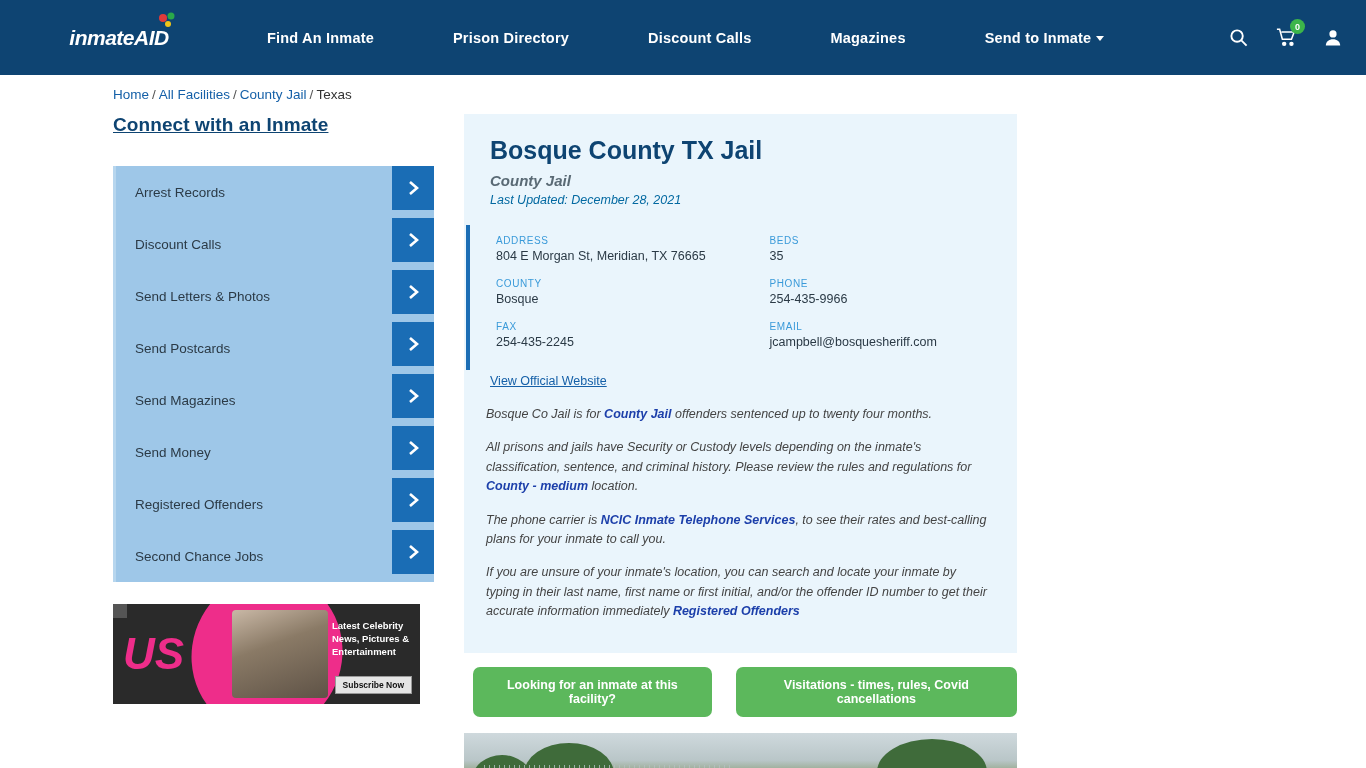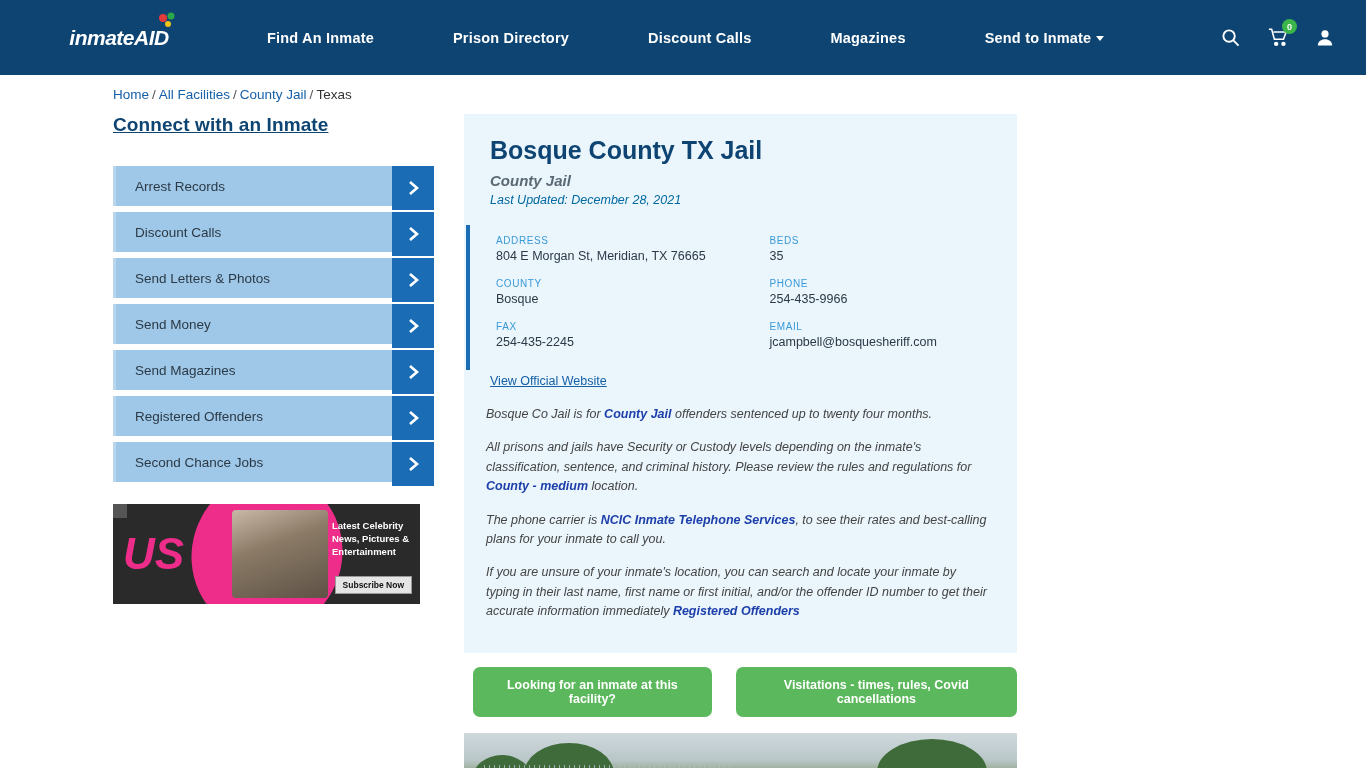--- a/index.html
+++ b/index.html
@@ -10,21 +10,21 @@
     background: #ffffff;
     font-family: "Liberation Sans", sans-serif;
   }
 
   
   .topnav {
     height: 75px;
     background: #0e4472;
     display: flex;
     align-items: center;
-    padding: 0 20px 0 60px;
+    padding: 0 12px 0 60px;
     position: relative;
   }
   .logo {
     width: 118px; height: 40px;
     display: flex; align-items: center; justify-content: center;
     position: relative;
   }
   .logo-text {
     font-size: 21px; font-weight: bold; color: #ffffff;
     letter-spacing: -0.5px;
@@ -94,23 +94,22 @@
   .sidebar-title {
     font-size: 19px;
     font-weight: bold;
     color: #0e4472;
     text-decoration: underline;
     margin-bottom: 30px;
     letter-spacing: .1px;
   }
   .side-btn {
     width: 321px;
-    height: 40px;
+    height: 52px;
     background: #9ec7e8;
-    margin-bottom: 6px;
     display: flex;
     align-items: center;
     cursor: pointer;
     position: relative;
     border-left: 3px solid #b7d6ee;
   }
   .side-btn .lbl {
     color: #2b3a46;
     font-size: 13.5px;
     padding-left: 19px;
@@ -341,29 +340,37 @@
     </div>
     <div class="side-btn">
       <span class="lbl">Send Letters &amp; Photos</span>
       <span class="arrow">
           <svg width="13" height="18" viewBox="0 0 13 18" fill="none" stroke="#fff" stroke-width="2.6">
             <polyline points="3,3 10,9 3,15"></polyline>
           </svg>
         </span>
     </div>
     <div class="side-btn">
+      <span class="lbl">Send Postcards</span>
+      <span class="arrow">
+          <svg width="13" height="18" viewBox="0 0 13 18" fill="none" stroke="#fff" stroke-width="2.6">
+            <polyline points="3,3 10,9 3,15"></polyline>
+          </svg>
+        </span>
+    </div>
+    <div class="side-btn">
+      <span class="lbl">Send Magazines</span>
+      <span class="arrow">
+          <svg width="13" height="18" viewBox="0 0 13 18" fill="none" stroke="#fff" stroke-width="2.6">
+            <polyline points="3,3 10,9 3,15"></polyline>
+          </svg>
+        </span>
+    </div>
+    <div class="side-btn">
       <span class="lbl">Send Money</span>
-      <span class="arrow">
-          <svg width="13" height="18" viewBox="0 0 13 18" fill="none" stroke="#fff" stroke-width="2.6">
-            <polyline points="3,3 10,9 3,15"></polyline>
-          </svg>
-        </span>
-    </div>
-    <div class="side-btn">
-      <span class="lbl">Send Magazines</span>
       <span class="arrow">
           <svg width="13" height="18" viewBox="0 0 13 18" fill="none" stroke="#fff" stroke-width="2.6">
             <polyline points="3,3 10,9 3,15"></polyline>
           </svg>
         </span>
     </div>
     <div class="side-btn">
       <span class="lbl">Registered Offenders</span>
       <span class="arrow">
           <svg width="13" height="18" viewBox="0 0 13 18" fill="none" stroke="#fff" stroke-width="2.6">

